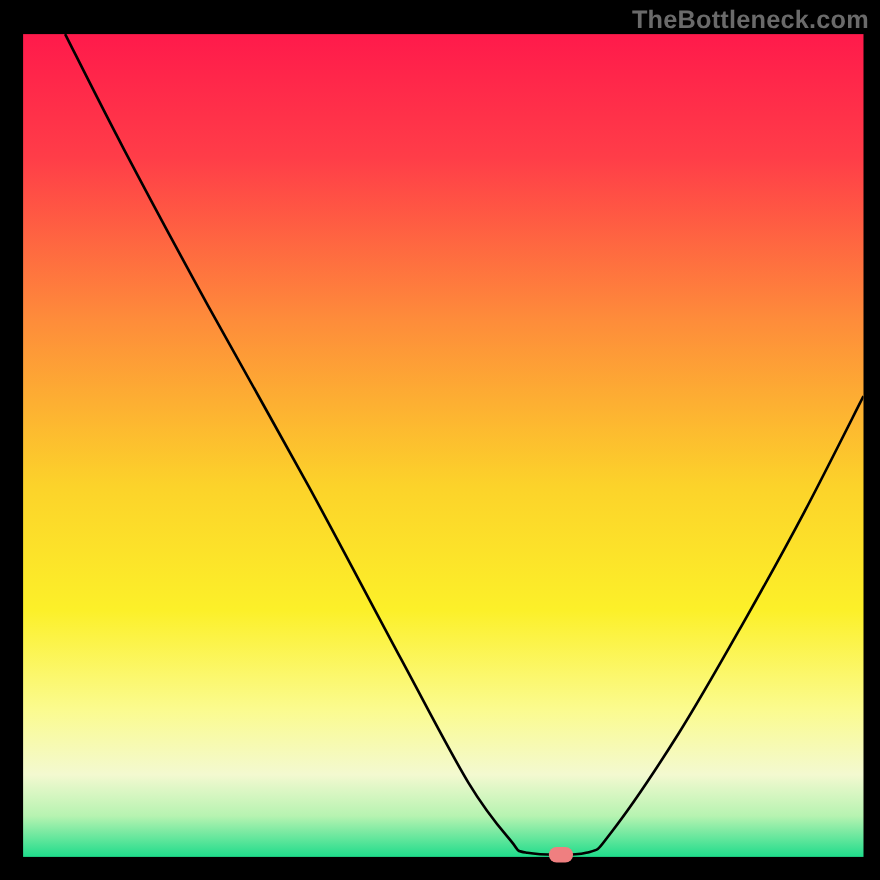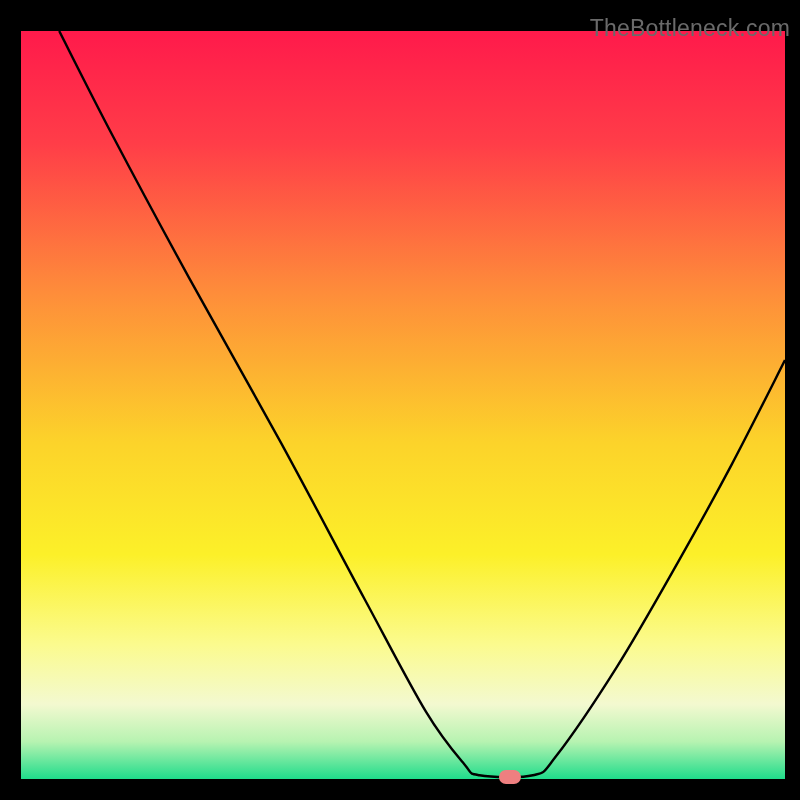--- a/index.html
+++ b/index.html
@@ -12,24 +12,24 @@
     overflow: hidden;
   }
   .frame {
     position: relative;
     width: 800px;
     height: 800px;
     background: #000;
   }
   .watermark {
     position: absolute;
-    top: 15px;
+    top: 4px;
     right: 10px;
     font-size: 23px;
-    font-weight: 400;
+    font-weight: 700;
     color: #6a6a6a;
     letter-spacing: 0.2px;
     z-index: 5;
     margin-left: 16px;
   }
   svg {
     position: absolute;
     left: 0;
     top: 0;
   }

